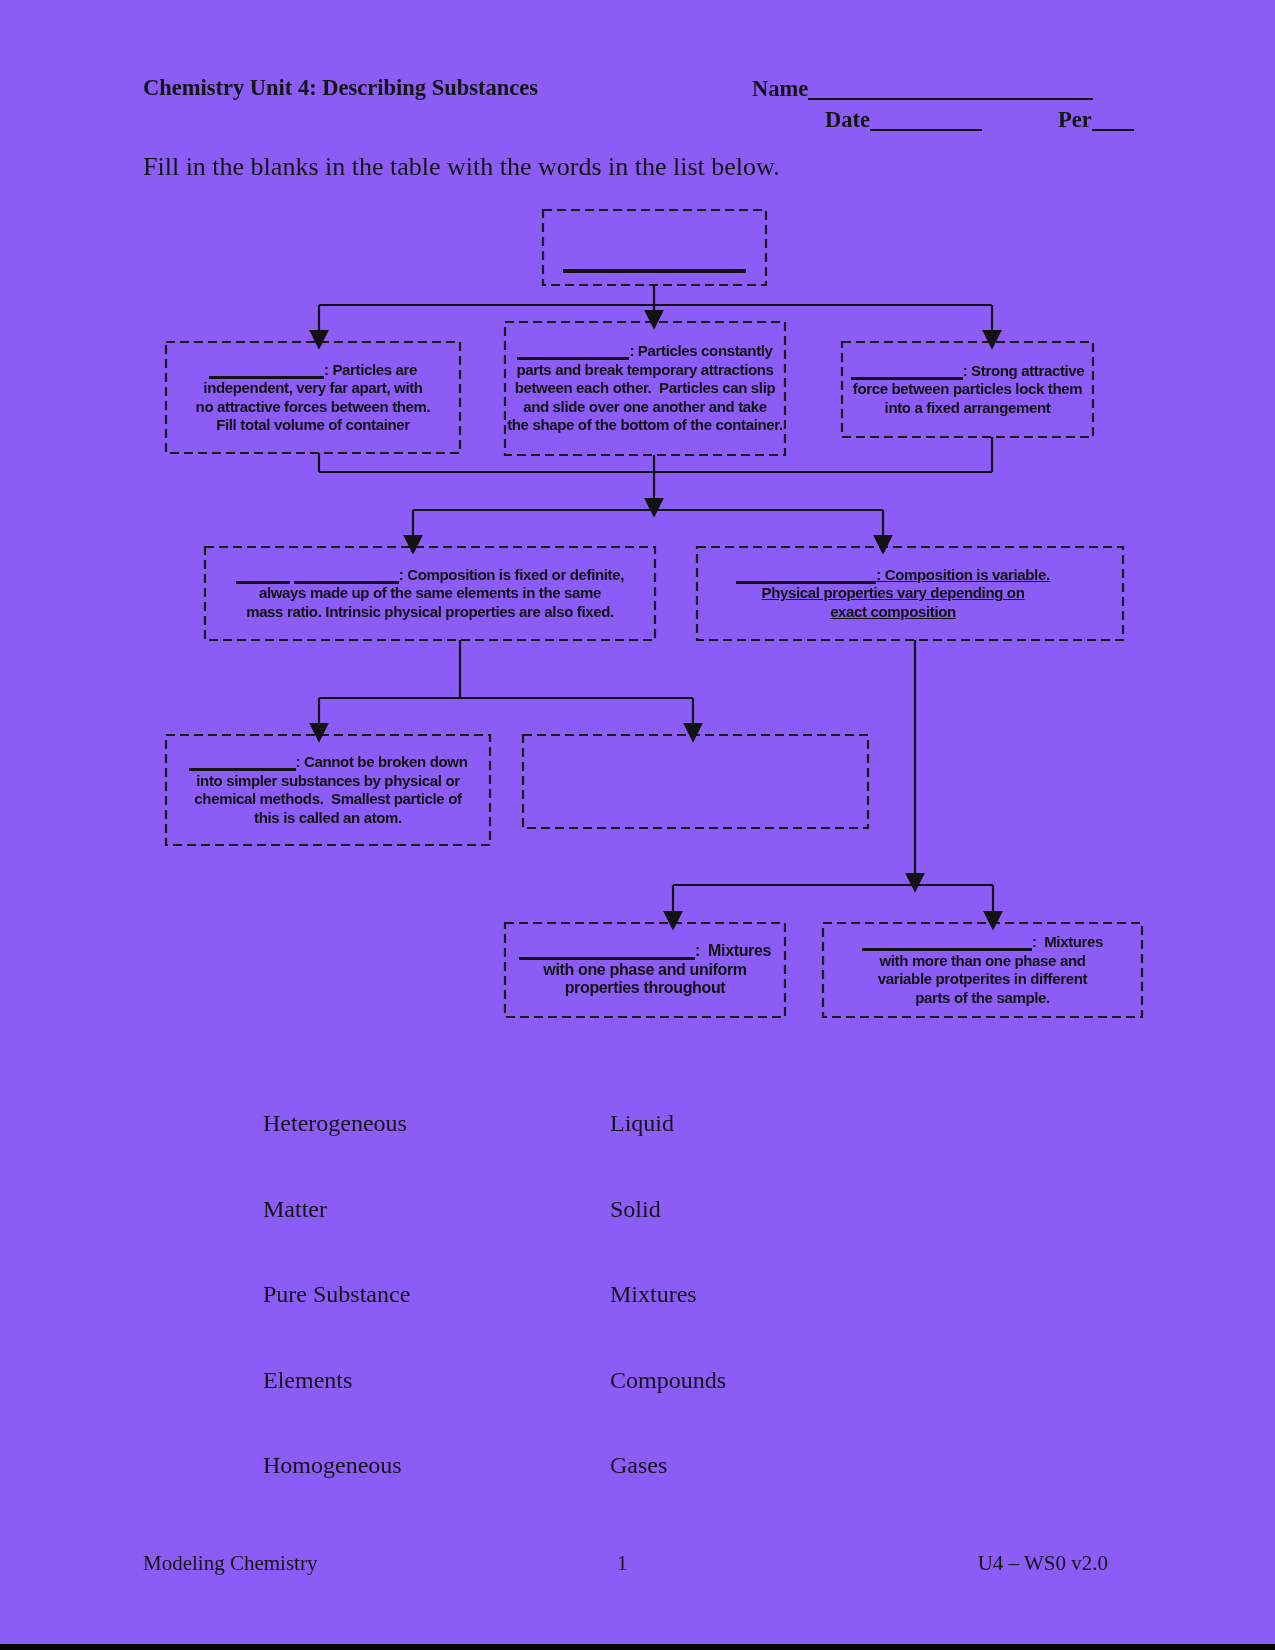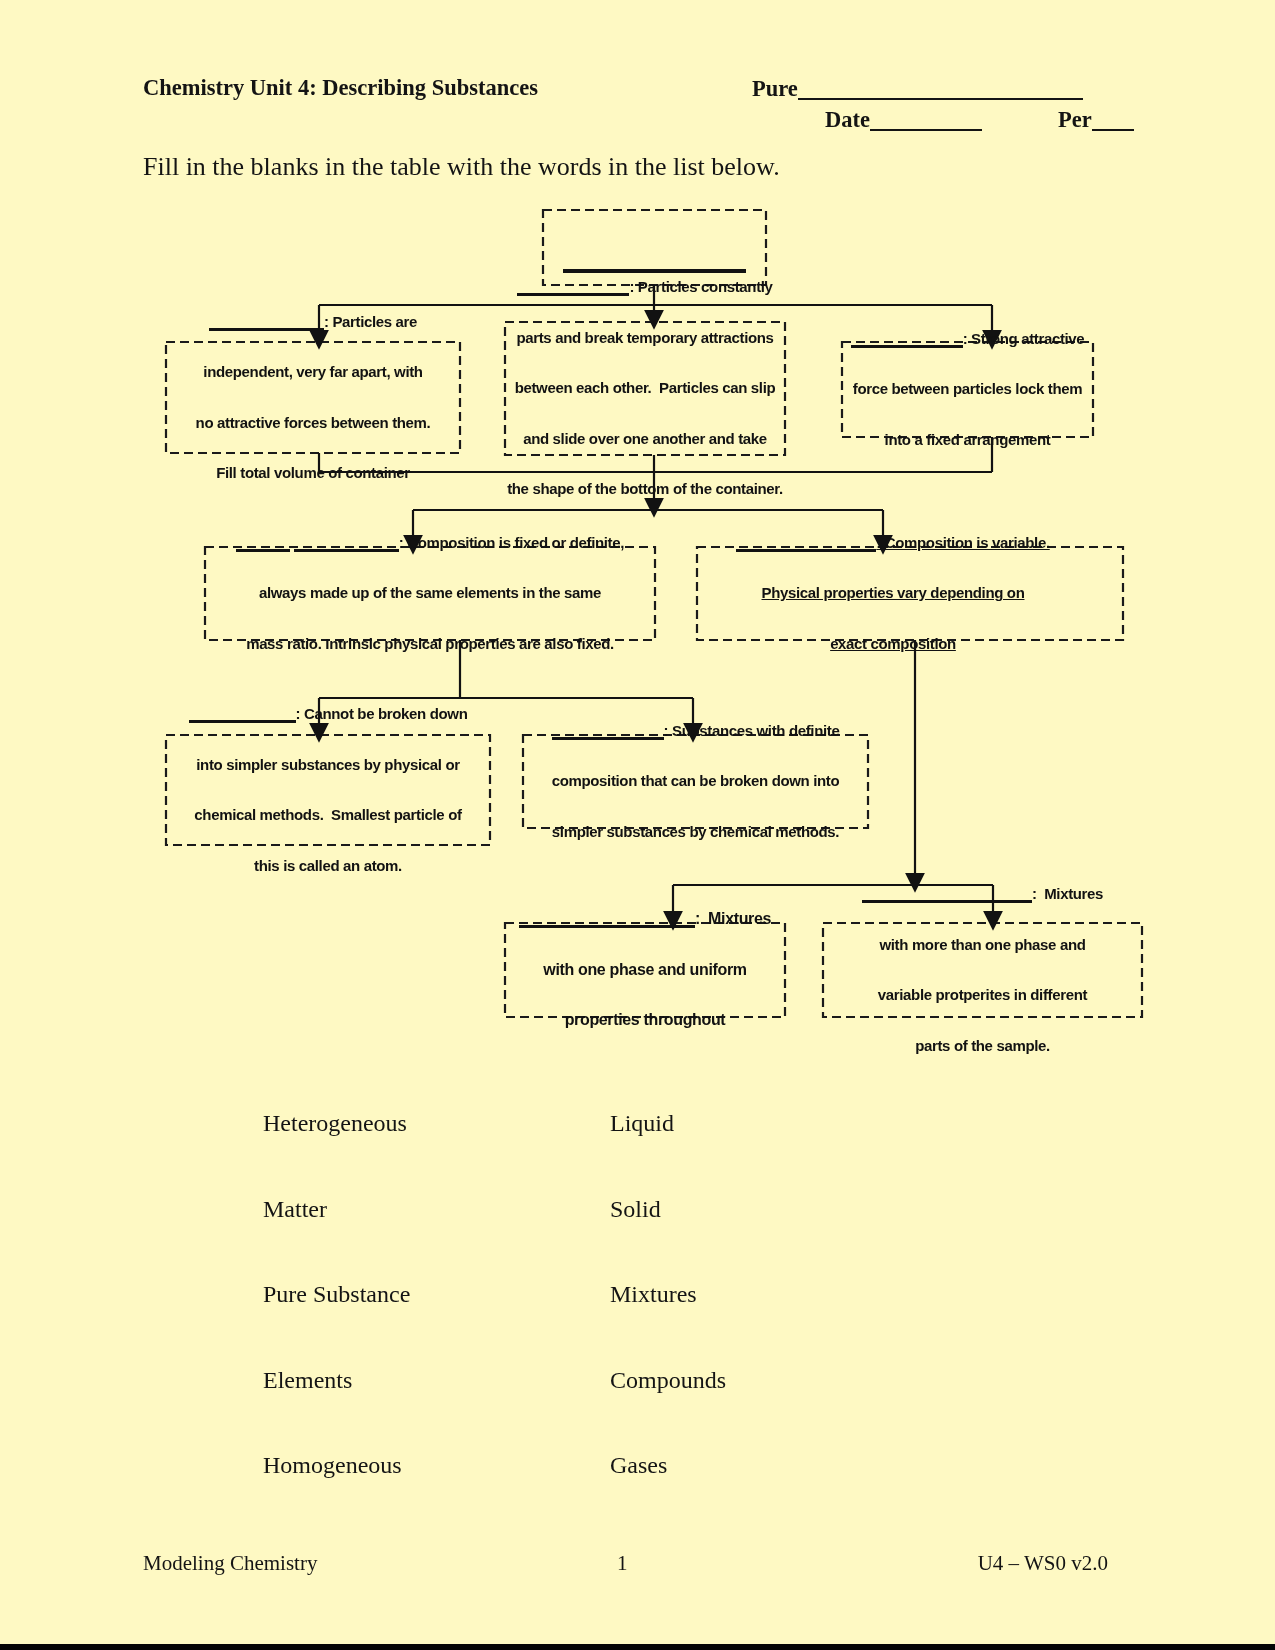--- a/index.html
+++ b/index.html
@@ -1,50 +1,50 @@
 <!DOCTYPE html>
 <html><head>
 <meta charset="utf-8">
 <style>
   html,body{margin:0;padding:0;background:#e8e8e8;}
   #page{
     position:relative;width:1275px;height:1650px;margin:0 auto;
-    background:#fef9c3;color:#141414;overflow:hidden;
+    background:#8b5cf6;color:#141414;overflow:hidden;
     font-family:"Liberation Serif", serif;
   }
   
   .hdr{position:absolute;font-weight:bold;font-size:22.5px;white-space:pre;}
   .uline{display:inline-block;height:1em;border-bottom:2px solid #141414;margin-bottom:-4px;}
   
   #instruction{position:absolute;left:143px;top:152px;font-size:26px;white-space:pre;}
   
   #lines{position:absolute;left:0;top:0;pointer-events:none;}
   .fbox{
     position:absolute;display:flex;flex-direction:column;
     align-items:center;justify-content:center;
     font-family:"Liberation Sans", sans-serif;font-weight:bold;
     font-size:15px;line-height:18.5px;letter-spacing:-0.35px;
-    text-align:center;color:#121212;gap:32px;
+    text-align:center;color:#121212;
   }
   .bl{display:block;white-space:pre;}
   .blank{display:inline-block;height:0.95em;border-bottom:3px solid #121212;margin-bottom:-4px;}
   .blank.big{border-bottom-width:4px;}
   
   .wordcol{position:absolute;font-size:24px;line-height:28.5px;white-space:pre;}
   
   .foot{position:absolute;top:1551px;font-size:21px;white-space:pre;}
   #scan-edge{position:absolute;left:0;bottom:0;width:1275px;height:6px;background:#050505;}
 </style>
 </head>
 <body>
 
 <div id="page">
 
   <div class="hdr" style="left:143px;top:75px;">Chemistry Unit 4: Describing Substances</div>
-  <div class="hdr" style="left:752px;top:75px;"><span>Pure</span><span class="uline" style="width:285px;"></span></div>
+  <div class="hdr" style="left:752px;top:75px;"><span>Name</span><span class="uline" style="width:285px;"></span></div>
 
   <div class="hdr" style="left:825px;top:106px;"><span>Date</span><span class="uline" style="width:112px;"></span></div>
   <div class="hdr" style="left:1058px;top:106px;"><span>Per</span><span class="uline" style="width:42px;"></span></div>
 
   <div id="instruction">Fill in the blanks in the table with the words in the list below.</div>
 
   <svg id="lines" width="1275" height="1650" viewBox="0 0 1275 1650">
     <defs>
       <marker id="arr" viewBox="0 0 10 10" refX="1" refY="5" markerWidth="9" markerHeight="9" orient="auto">
         <path d="M0,0 L10,5 L0,10 z" fill="#121212"></path>
@@ -124,25 +124,20 @@
     <span class="bl">exact composition</span>
   </div>
 
   <div class="fbox" style="left:166px;top:735px;width:324px;height:110px;">
     <span class="bl"><span class="blank" style="width:107px;"></span><span>: Cannot be broken down</span></span>
     <span class="bl">into simpler substances by physical or</span>
     <span class="bl">chemical methods.  Smallest particle of</span>
     <span class="bl">this is called an atom.</span>
   </div>
 
-  <div class="fbox" style="left:523px;top:735px;width:345px;height:93px;">
-    <span class="bl"><span class="blank" style="width:112px;"></span><span>: Substances with definite</span></span>
-    <span class="bl">composition that can be broken down into</span>
-    <span class="bl">simpler substances by chemical methods.</span>
-  </div>
 
   <div class="fbox" style="left:505px;top:923px;width:280px;height:94px;font-size:16px;">
     <span class="bl"><span class="blank" style="width:176px;"></span><span>:  Mixtures</span></span>
     <span class="bl">with one phase and uniform</span>
     <span class="bl">properties throughout</span>
   </div>
 
   <div class="fbox" style="left:823px;top:923px;width:319px;height:94px;">
     <span class="bl"><span class="blank" style="width:170px;"></span><span>:  Mixtures</span></span>
     <span class="bl">with more than one phase and</span>

